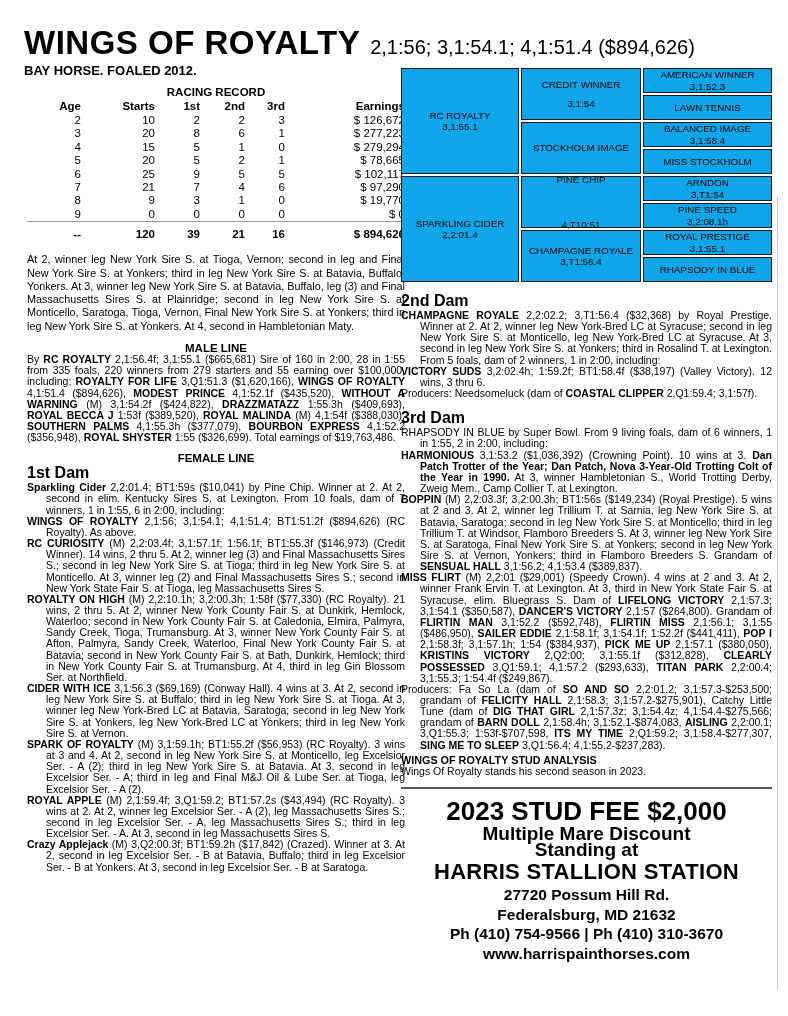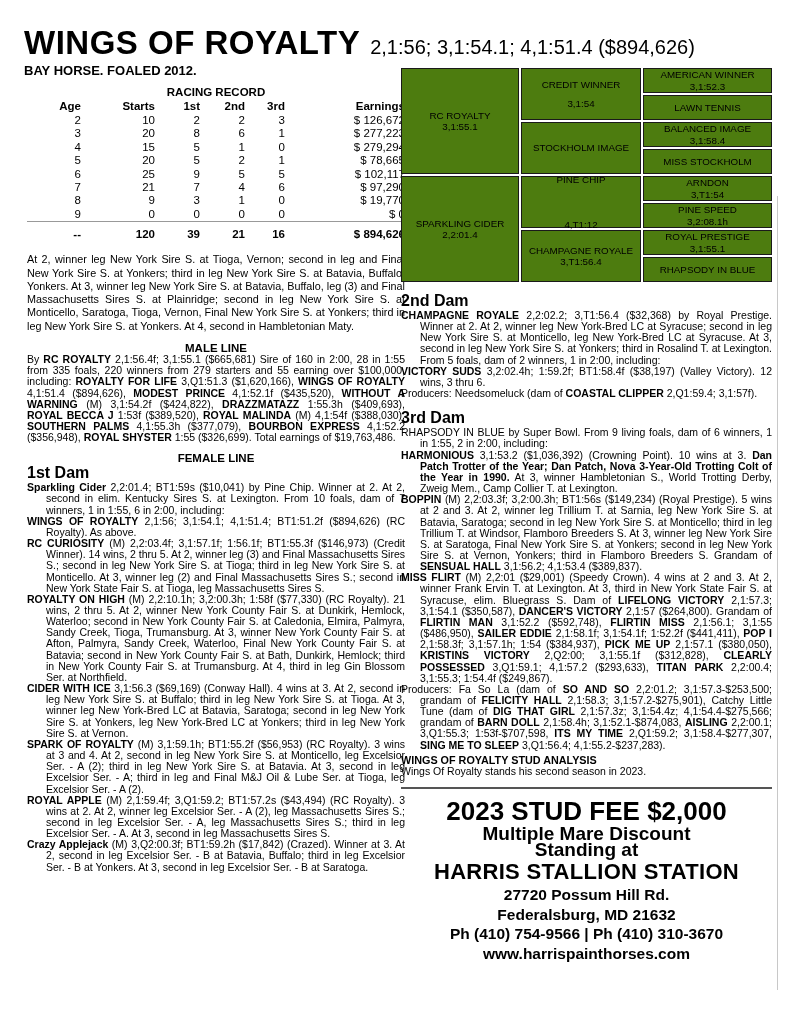--- a/index.html
+++ b/index.html
@@ -28,21 +28,21 @@
 
   .summary{font-size:10.8px;line-height:13.3px;text-align:justify;margin:11px 0 0 0;}
   .para{font-size:10.5px;line-height:11.15px;text-align:justify;margin:0;}
   .mt8{margin-top:9px;}
   .mt3{margin-top:3px;}
   .entry{font-size:10.5px;line-height:11.15px;text-align:justify;margin:0;
          padding-left:19px;text-indent:-19px;}
   .dam-label{font-size:16px;font-weight:bold;margin:0;}
 
   .pedigree{display:grid;grid-template-columns:118px 120px 1fr;grid-auto-rows:25px;gap:2px;}
-  .ped-cell{border:1px solid #1a1a1a;background:#4d7c0f;display:flex;flex-direction:column;
+  .ped-cell{border:1px solid #1a1a1a;background:#0ea5e9;display:flex;flex-direction:column;
             align-items:center;justify-content:center;text-align:center;
             font-size:9.8px;line-height:11.5px;padding:1px 2px;}
 
   .dam-section{margin-top:10px;}
   .analysis-heading{text-align:left;font-weight:bold;font-size:10.8px;margin:3px 0 0 0;}
   .analysis-text{font-size:10.5px;line-height:11.5px;margin:0;}
 
   .stud-divider{border:none;border-top:2px solid #555;margin:10px 0 8px 0;}
   .stud-block{text-align:center;}
   .stud-fee{font-size:26px;font-weight:bold;line-height:29px;}
@@ -191,21 +191,21 @@
       </div>
       <div class="ped-cell" style="grid-area: 1 / 2 / span 2; gap: 8px;">
         <div>CREDIT WINNER</div>
         <div>3,1:54</div>
       </div>
       <div class="ped-cell" style="grid-area: 3 / 2 / span 2;">
         <div>STOCKHOLM IMAGE</div>
       </div>
       <div class="ped-cell" style="grid-area: 5 / 2 / span 2; gap: 34px;">
         <div>PINE CHIP</div>
-        <div>4,T1:12</div>
+        <div>4,T10:51</div>
       </div>
       <div class="ped-cell" style="grid-area: 7 / 2 / span 2;">
         <div>CHAMPAGNE ROYALE</div>
         <div>3,T1:56.4</div>
       </div>
       <div class="ped-cell" style="grid-area: 1 / 3 / span 1;">
         <div>AMERICAN WINNER</div>
         <div>3,1:52.3</div>
       </div>
       <div class="ped-cell" style="grid-area: 2 / 3 / span 1;">

